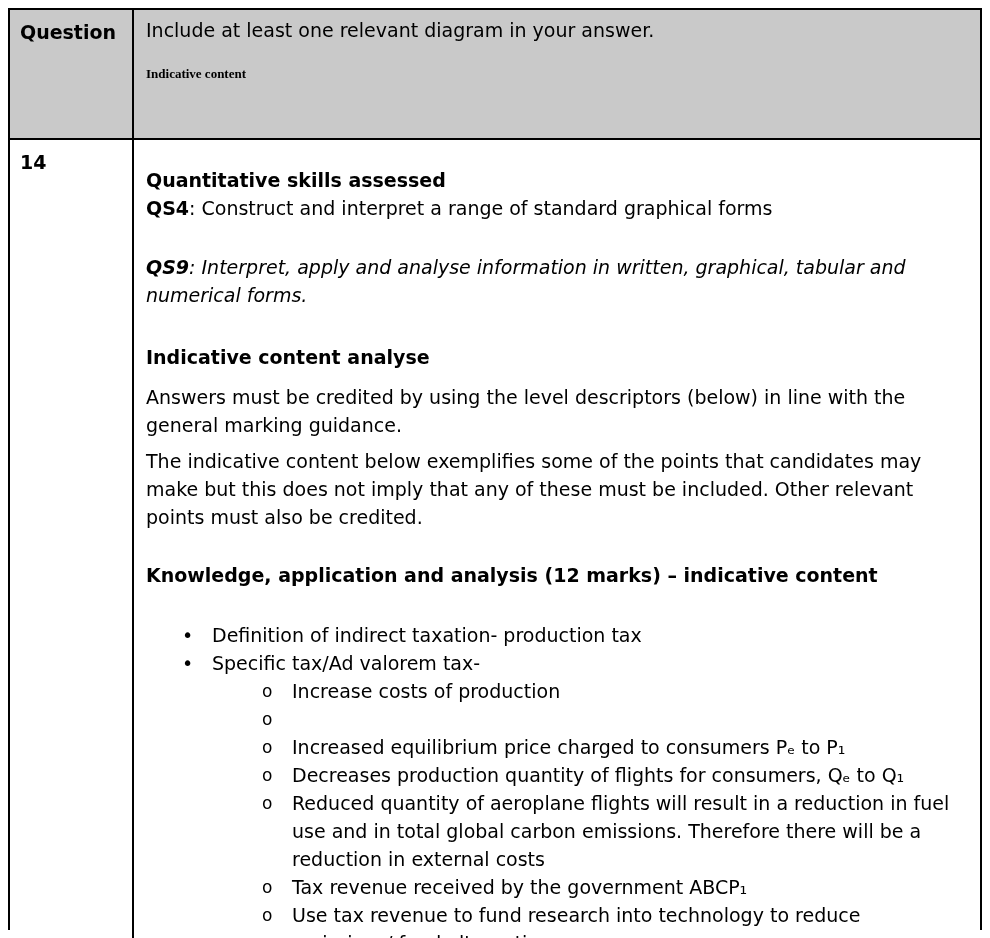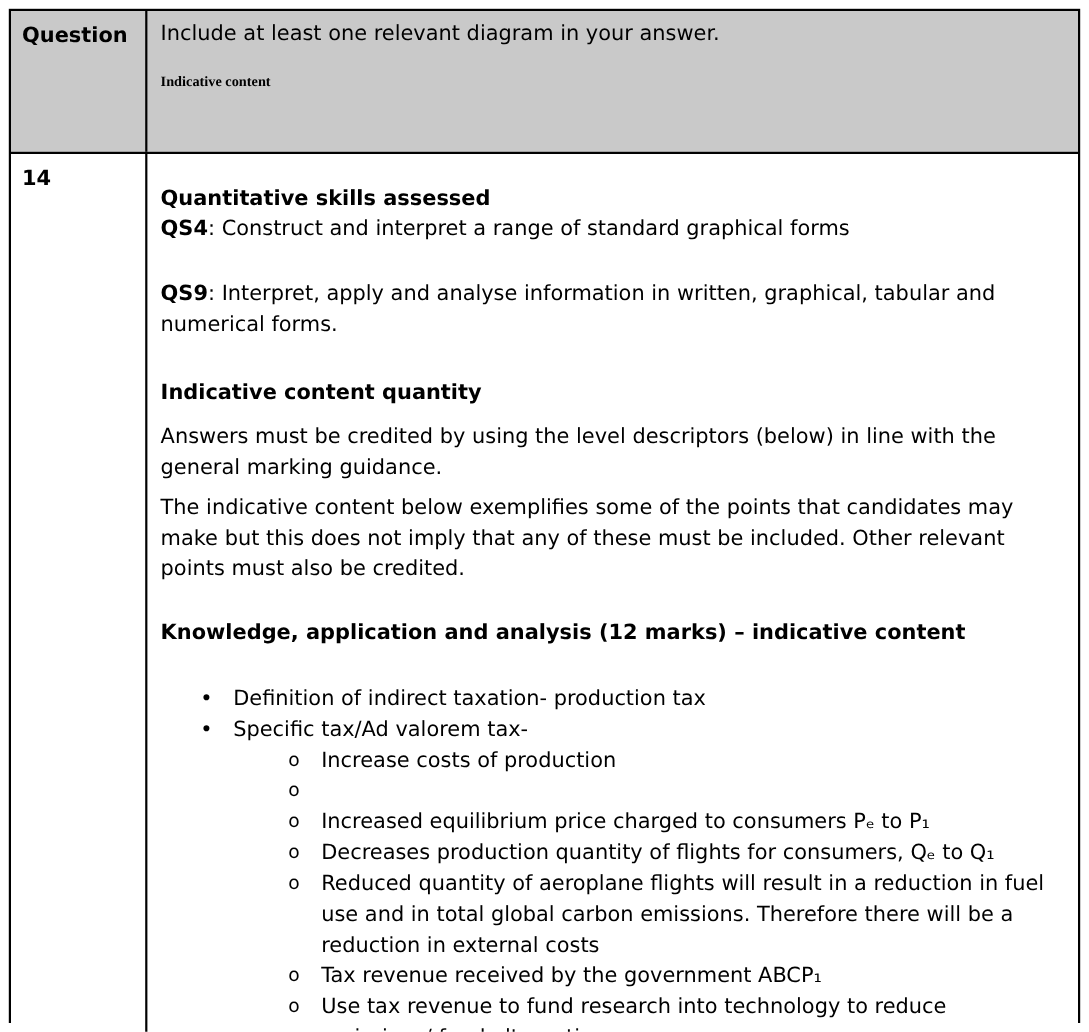--- a/index.html
+++ b/index.html
@@ -52,21 +52,21 @@
     line-height: 28px;
   }
   .bold { font-weight: bold; }
   .indicative-label {
     font-family: "Liberation Serif", serif;
     font-weight: bold;
     font-size: 13px;
     margin-top: 22px;
   }
   .quant-heading { margin-top: 20px; }
-  .qs9 { margin-top: 31px; }
+  .qs9 { margin-top: 31px; font-style: italic; }
   .guidance-heading { margin-top: 34px; }
   .guidance-p1 { margin-top: 12px; }
   .guidance-p2 { margin-top: 8px; }
   .knowledge-heading { margin-top: 30px; }
   .bullet-list { margin-top: 32px; }
   .bullet-item { display: flex; }
   .b1 { padding-left: 36px; }
   .b2 { padding-left: 116px; }
   .marker {
     width: 30px;
@@ -96,21 +96,21 @@
         <span class="txt bold">14</span>
       </div>
       <div class="cell-right">
 
         <h3 class="txt bold quant-heading">Quantitative skills assessed</h3>
 
         <p class="txt"><span class="bold">QS4</span><span>: Construct and interpret a range of standard graphical forms</span></p>
 
         <p class="txt qs9"><span class="bold">QS9</span><span>: Interpret, apply and analyse information in written, graphical, tabular and numerical forms.</span></p>
 
-        <h3 class="txt bold guidance-heading">Indicative content quantity</h3>
+        <h3 class="txt bold guidance-heading">Indicative content analyse</h3>
 
         <p class="txt guidance-p1">Answers must be credited by using the level descriptors (below) in line with the general marking guidance.</p>
         <p class="txt guidance-p2">The indicative content below exemplifies some of the points that candidates may make but this does not imply that any of these must be included. Other relevant points must also be credited.</p>
 
         <h3 class="txt bold knowledge-heading">Knowledge, application and analysis (12 marks) – indicative content</h3>
 
         <div class="bullet-list">
 
           <div class="bullet-item b1 txt">
             <span class="marker">•</span>

